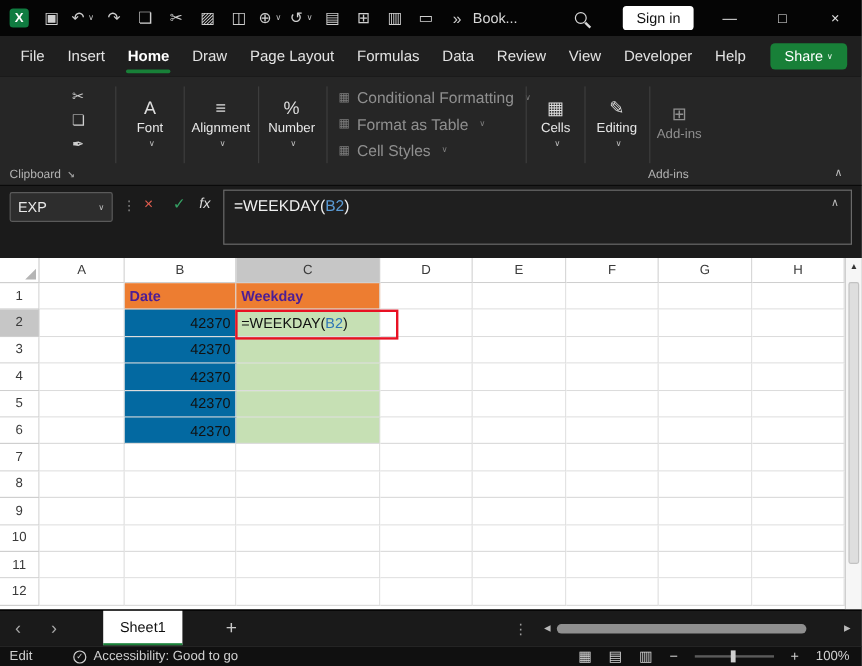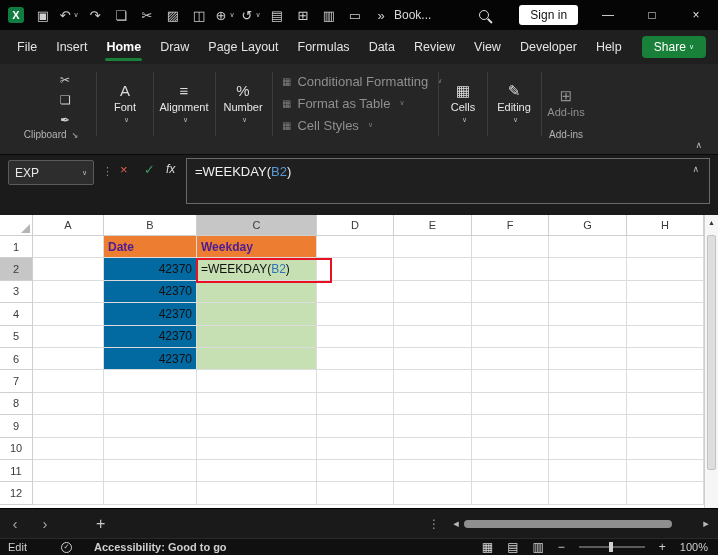--- a/index.html
+++ b/index.html
@@ -56,21 +56,21 @@
   .rgroup { position:absolute; top:8px; height:62px; display:flex; flex-direction:column; align-items:center;
             justify-content:center; gap:3px; color:#e8e8e8; cursor:pointer; }
   .rg-icon { font-size:15px; line-height:1; color:#dcdcdc; }
   .rg-label { font-size:11px; }
   .rgroup.dim .rg-icon, .rgroup.dim .rg-label { color:#8f8f8f; }
   .styles-group { position:absolute; left:282px; top:6px; width:152px; }
   .styles-row { display:flex; align-items:center; height:22px; gap:6px; cursor:pointer; }
   .sr-icon { font-size:10px; color:#7d7d7d; }
   .sr-label { font-size:13px; color:#8f8f8f; white-space:nowrap; }
   .styles-row .mini-chev { color:#7d7d7d; }
-  .grp-label { position:absolute; bottom:14px; font-size:10px; color:#b3b3b3; text-align:center; }
+  .grp-label { position:absolute; bottom:3px; font-size:10px; color:#b3b3b3; }
   .launcher { font-style:normal; font-size:8px; color:#9c9c9c; margin-left:5px; cursor:pointer; }
   .ribbon-collapse { position:absolute; right:16px; bottom:4px; font-size:9px; color:#bdbdbd; cursor:pointer; }
 
   
   .formulabar { position:absolute; top:155px; left:0; right:0; height:60px; background:#1b1b1b; }
   .namebox { position:absolute; left:8px; top:5px; width:86px; height:25px; background:#2d2d2d;
              border:1px solid #5a5a5a; border-radius:2px; display:flex; align-items:center;
              padding:0 6px; font-size:12px; color:#e8e8e8; cursor:pointer; }
   .namebox .mini-chev { margin-left:auto; }
   .fb-dots { position:absolute; left:102px; top:10px; font-size:11px; color:#8a8a8a; }
@@ -122,21 +122,21 @@
   .hs-arrow { color:#b9b9b9; font-size:11px; width:12px; text-align:center; cursor:pointer; }
   .hs-track { flex:1; height:10px; display:flex; align-items:center; }
   .hs-thumb { height:8px; width:208px; background:#8f8f8f; border-radius:4px; margin-left:2px; cursor:grab; }
 
   
   .statusbar { position:absolute; top:538px; left:0; right:0; height:17px; background:#101010;
                border-top:1px solid #2a2a2a; display:flex; align-items:center; font-size:11px; color:#cfcfcf; }
   .sb-mode { margin-left:8px; cursor:pointer; }
   .acc-icon { width:11px; height:11px; border:1px solid #cfcfcf; border-radius:50%; margin-left:34px;
               display:flex; align-items:center; justify-content:center; font-size:7px; color:#cfcfcf; }
-  .acc-text { margin-left:22px; cursor:pointer;font-weight:bold; }
+  .acc-text { margin-left:6px; cursor:pointer; }
   .sb-right { margin-left:auto; display:flex; align-items:center; gap:14px; padding-right:10px; }
   .sb-view { font-size:12px; color:#d6d6d6; cursor:pointer; }
   .sb-zoom { font-size:12px; color:#cfcfcf; cursor:pointer; }
   .zoom-track { width:66px; height:2px; background:#5a5a5a; position:relative; cursor:pointer; }
   .zoom-thumb { position:absolute; left:30px; top:-4px; width:4px; height:10px; background:#cfcfcf; }
   .sb-zoomlvl { cursor:pointer; }
 </style>
 </head>
 <body>
 
@@ -433,20 +433,21 @@
   <div class="red-annotation"></div>
   <div class="vscroll">
     <span class="vs-up">▲</span>
     <div class="vs-thumb"></div>
   </div>
 </div>
 
 <div class="sheetbar">
   <span class="snav">‹</span>
   <span class="snav">›</span>
+  <div class="sheet-tab">Sheet1</div>
   <span class="add-sheet">+</span>
   <span class="sheet-dots">⋮</span>
   <div class="hscroll">
     <span class="hs-arrow">◂</span>
     <div class="hs-track">
       <div class="hs-thumb"></div>
     </div>
     <span class="hs-arrow">▸</span>
   </div>
 </div>

